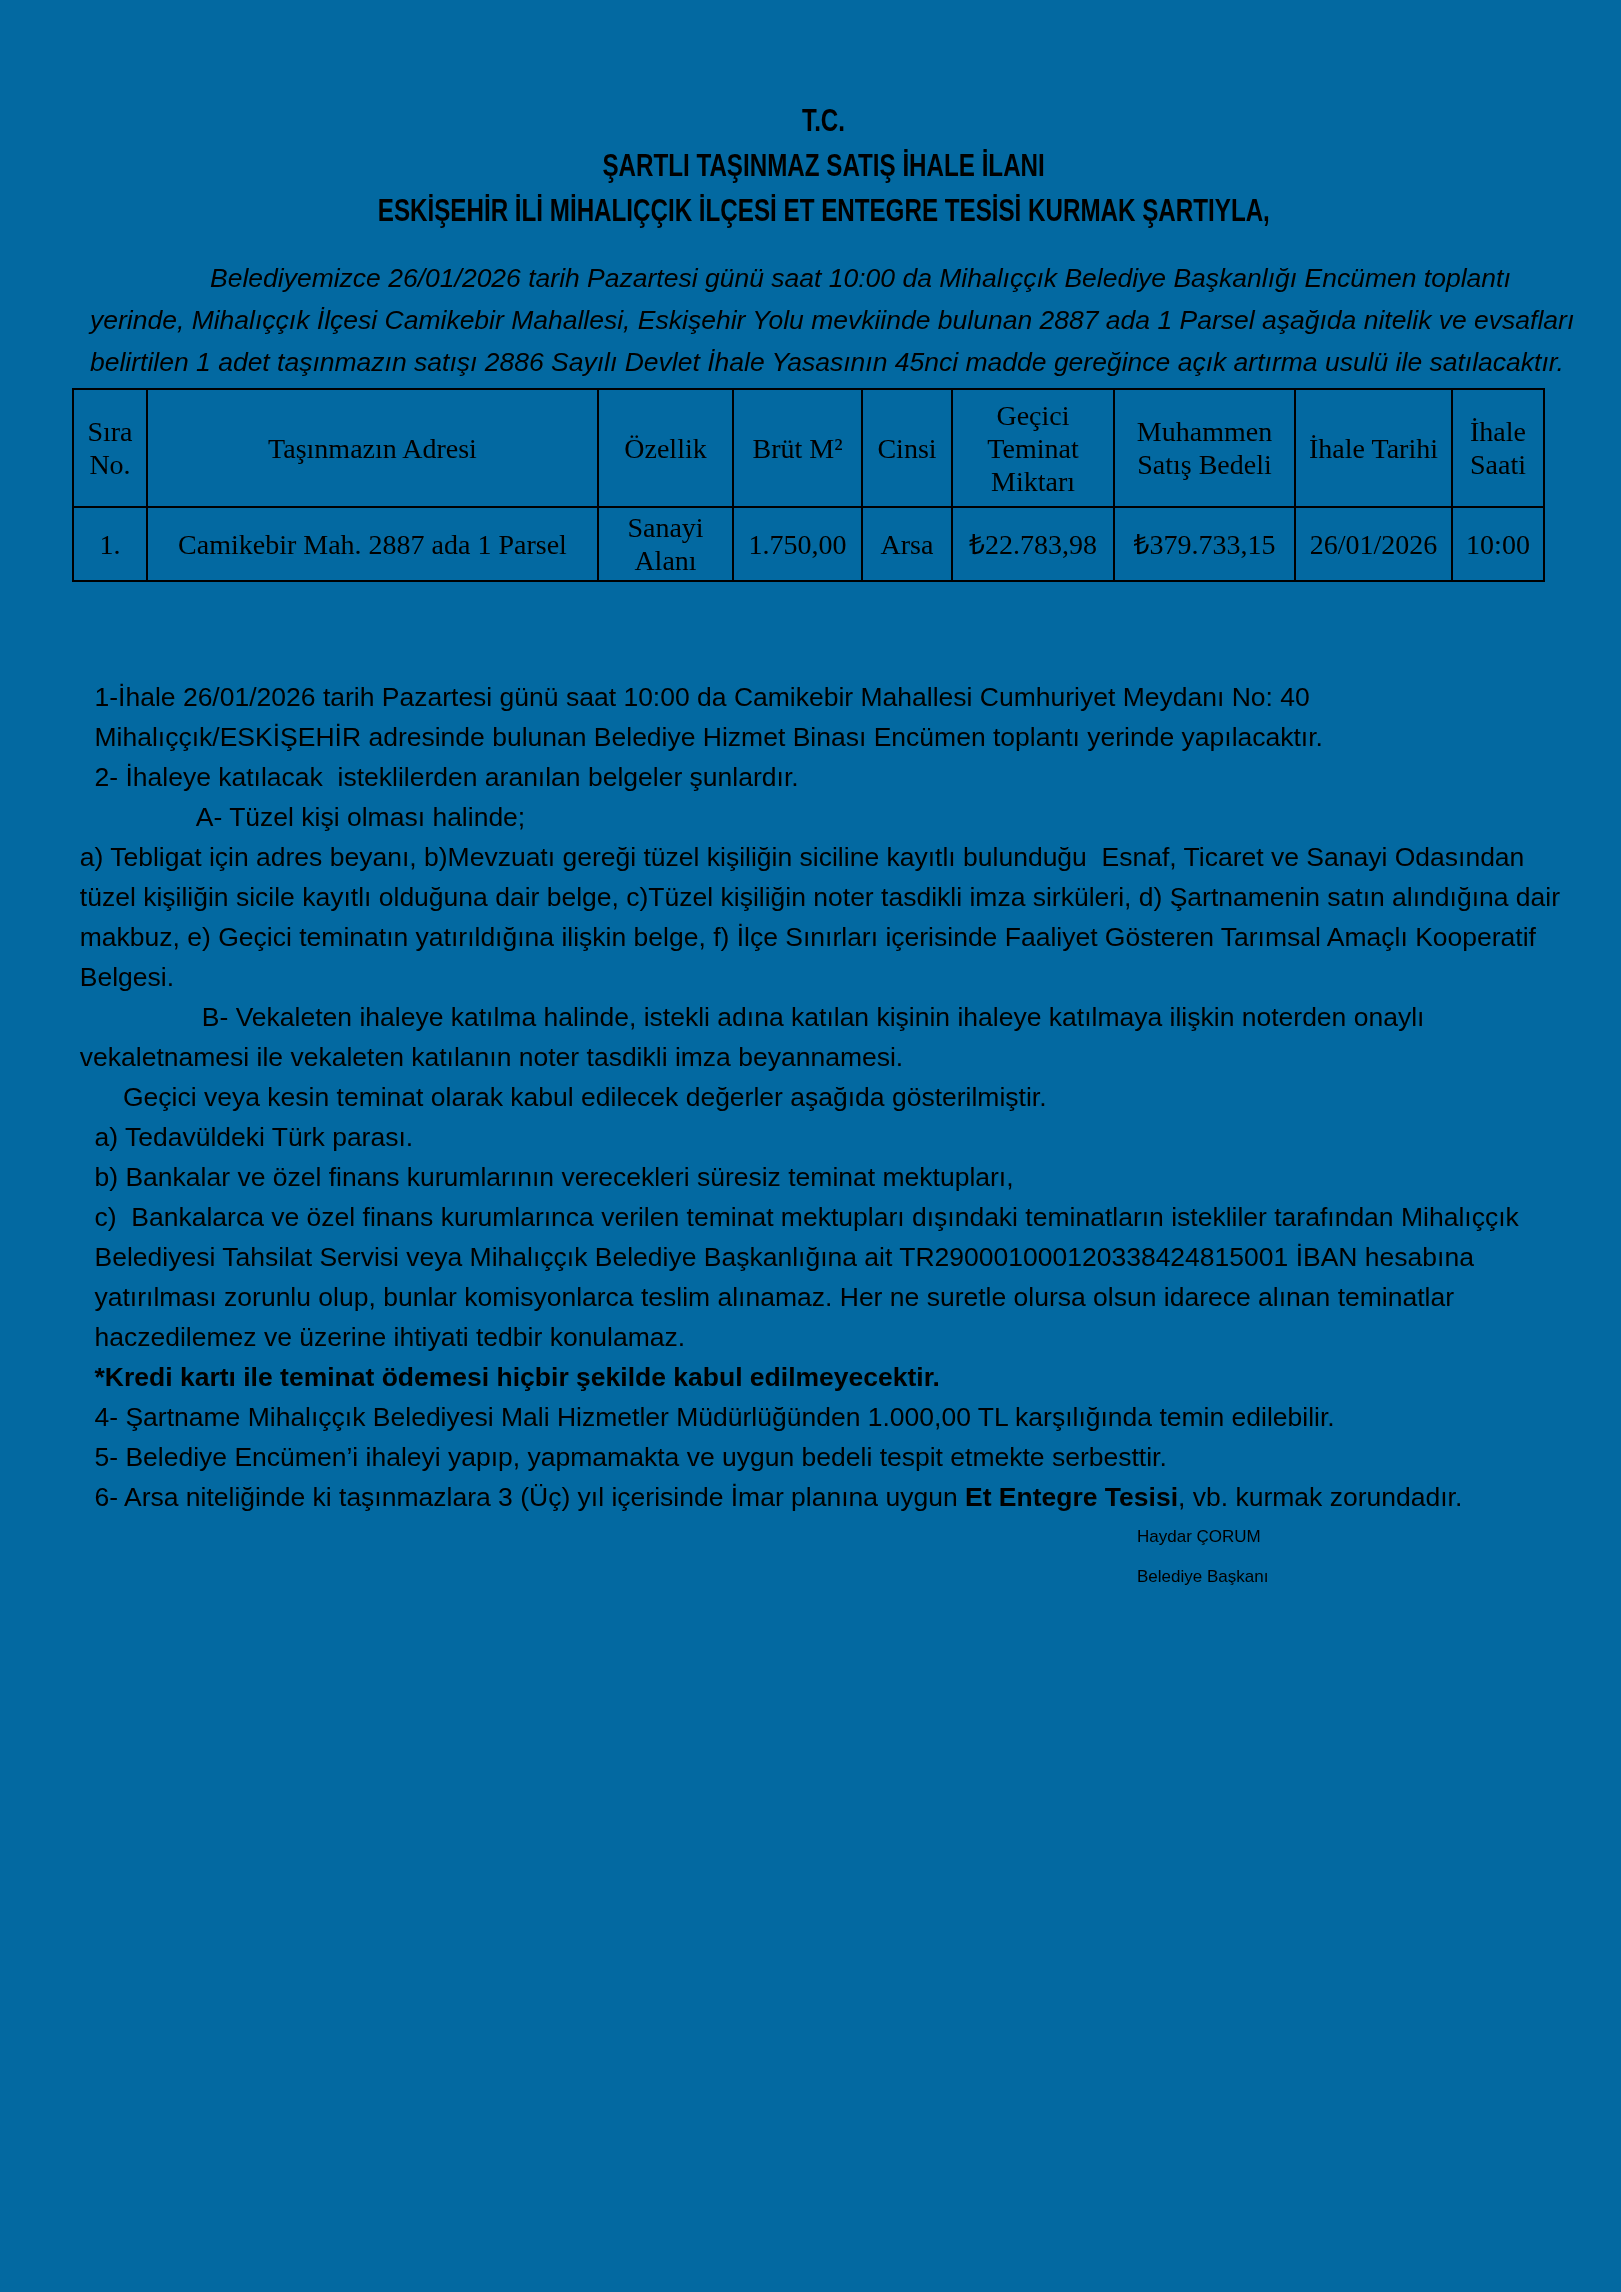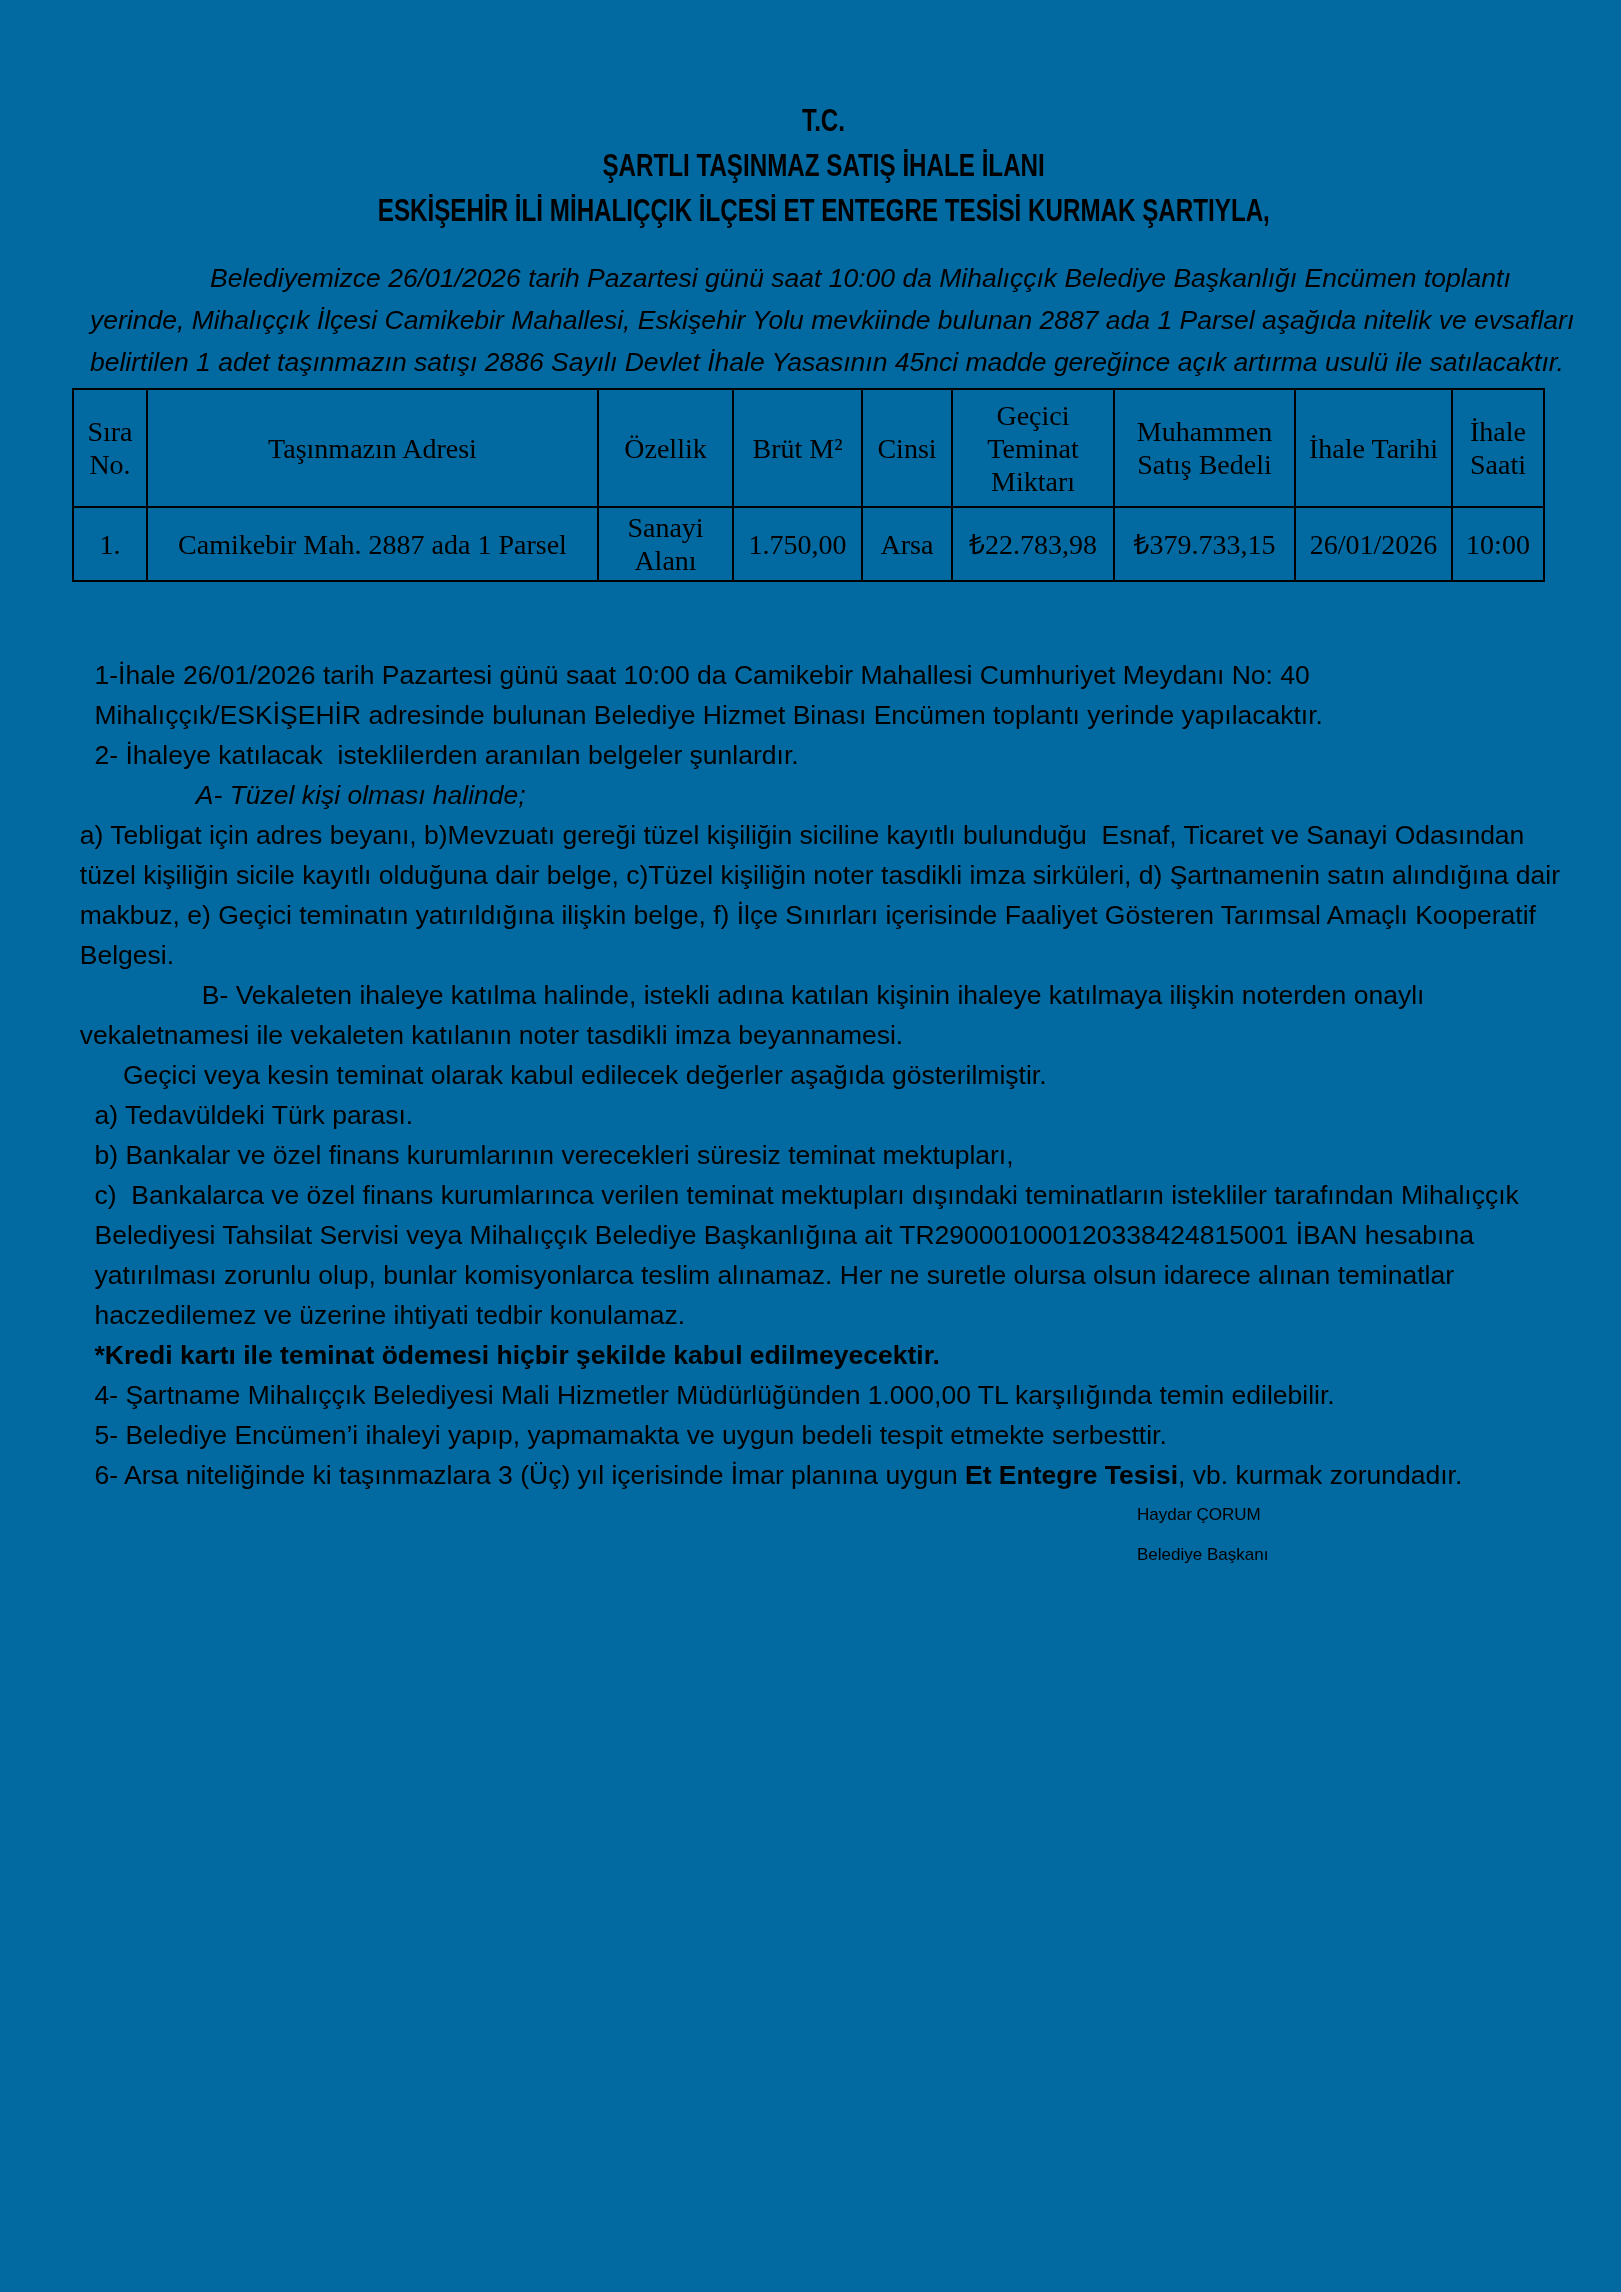--- a/index.html
+++ b/index.html
@@ -50,29 +50,29 @@
     padding:2px 3.9px;
     font-weight:normal;
     overflow:hidden;
   }
   table.auction thead tr{height:118px;}
   table.auction tbody tr{height:74px;}
   td.cell-left,th.cell-left{text-align:left;padding-left:6.9px;}
   td.cell-low{vertical-align:bottom;padding-bottom:2.9px;}
   
   .body-block{
-    margin-top:73px;
+    margin-top:95px;
     font-size:26.5px;line-height:40px;
   }
   .body-block p{
     margin:0 0 0 22.5px;
     white-space:pre-wrap;
   }
   .body-block p.flush{margin-left:7.8px;}
-  .body-block p.sub-a{margin-left:7.8px;text-indent:116px;font-style:italic;}
+  .body-block p.sub-a{margin-left:7.8px;text-indent:116px;}
   .body-block p.sub-b{margin-left:7.8px;text-indent:122px;}
   .body-block p.guar-intro{margin-left:51px;}
   .body-block p.bold-note{font-weight:bold;}
   .body-block b{font-weight:bold;}
   
   .signature{
     margin-left:1065px;
     font-size:17px;line-height:40px;
   }
 </style>

